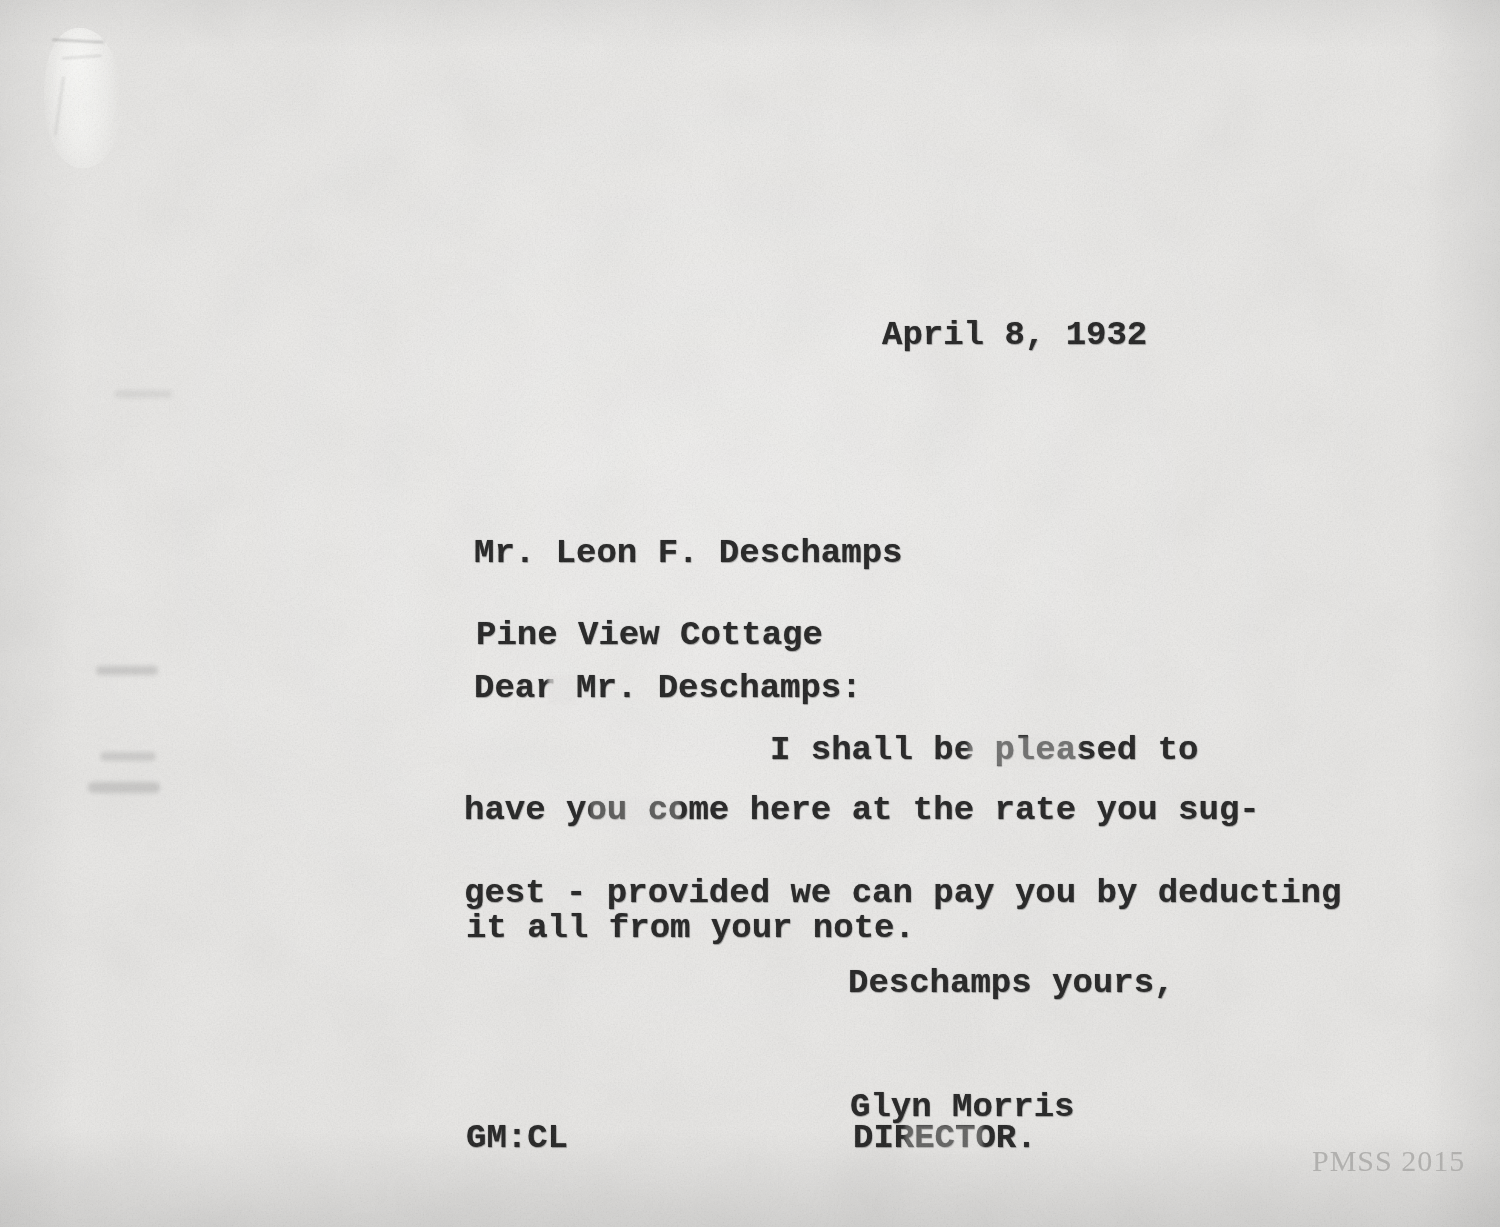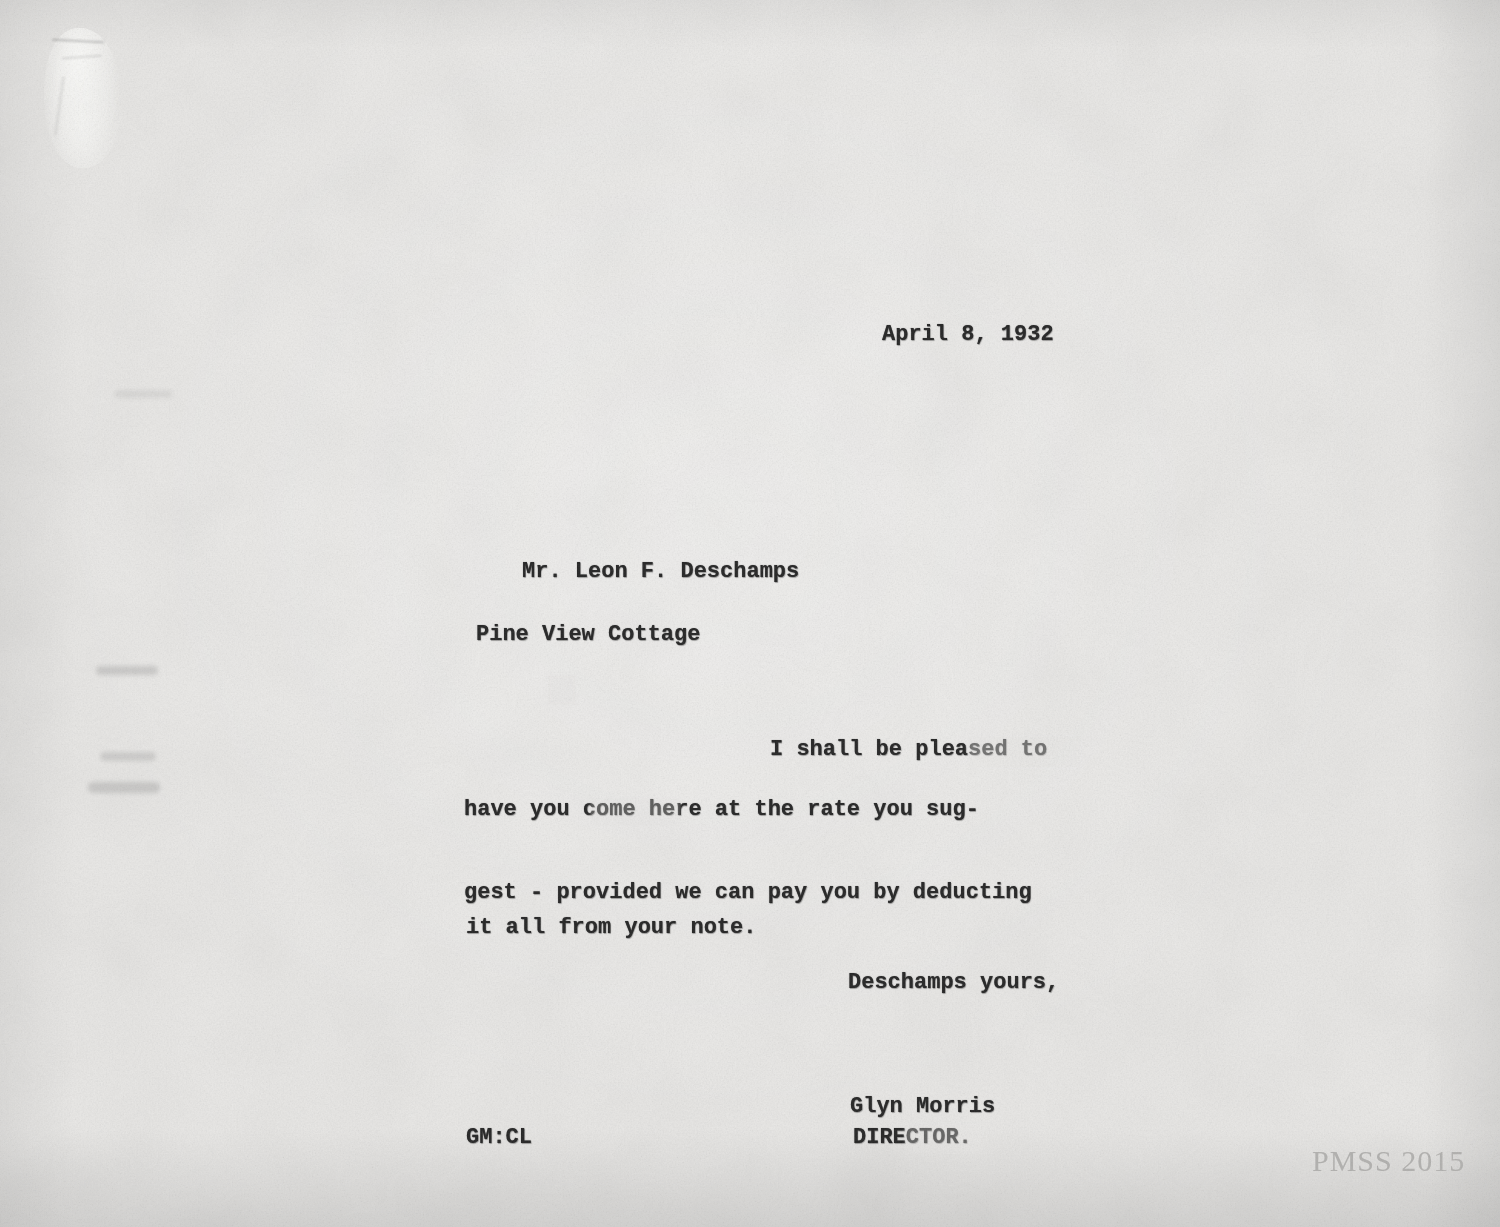--- a/index.html
+++ b/index.html
@@ -24,30 +24,30 @@
       var(--paper);
     font-family: "Liberation Mono", "DejaVu Sans Mono", monospace;
   }
   .grain {
     position: absolute;
     inset: 0;
     pointer-events: none;
   }
   .tw {
     position: absolute;
-    font-size: 22px;
+    font-size: 34px;
     line-height: 30px;
     font-weight: 700;
     color: var(--ink);
     letter-spacing: 0px;
     white-space: pre;
     text-shadow: 0 0 1px rgba(35,35,35,0.55), 0.6px 0.6px 0.8px rgba(35,35,35,0.35);
   }
   .date      { left: 882px;  top: 320px; }
-  .addr1     { left: 474px;  top: 557px; margin-left: 48px; }
+  .addr1     { left: 474px;  top: 538px; }
   .addr2     { left: 476px;  top: 588px; margin-top: 32px; }
   .addr3     { left: 476px;  top: 618px; }
   .salute    { left: 474px;  top: 673px; }
   .body1     { left: 770px;  top: 735px; }
   .body2     { left: 464px;  top: 795px; }
   .body3     { left: 464px;  top: 855px; margin-top: 23px; }
   .body4     { left: 466px;  top: 913px; }
   .closing   { left: 848px;  top: 968px; }
   .sig-name  { left: 850px;  top: 1092px; }
   .sig-title { left: 853px;  top: 1123px; }
@@ -115,20 +115,21 @@
   <div class="smudge smudge1"></div>
   <div class="smudge smudge2"></div>
   <div class="smudge smudge3"></div>
   <div class="smudge smudge4"></div>
 
   <div class="tw date">April 8, 1932</div>
 
   <div class="tw addr1">Mr. Leon F. Deschamps</div>
   <div class="tw addr2">Pine View Cottage</div>
 
+  <div class="tw salute">Dear Mr. Deschamps:</div>
 
   <div class="tw body1">I shall be pleased to</div>
   <div class="tw body2">have you come here at the rate you sug-</div>
   <div class="tw body3">gest - provided we can pay you by deducting</div>
   <div class="tw body4">it all from your note.</div>
 
   <div class="tw closing">Deschamps yours,</div>
 
   <div class="tw sig-name">Glyn Morris</div>
   <div class="tw sig-title">DIRECTOR.</div>

